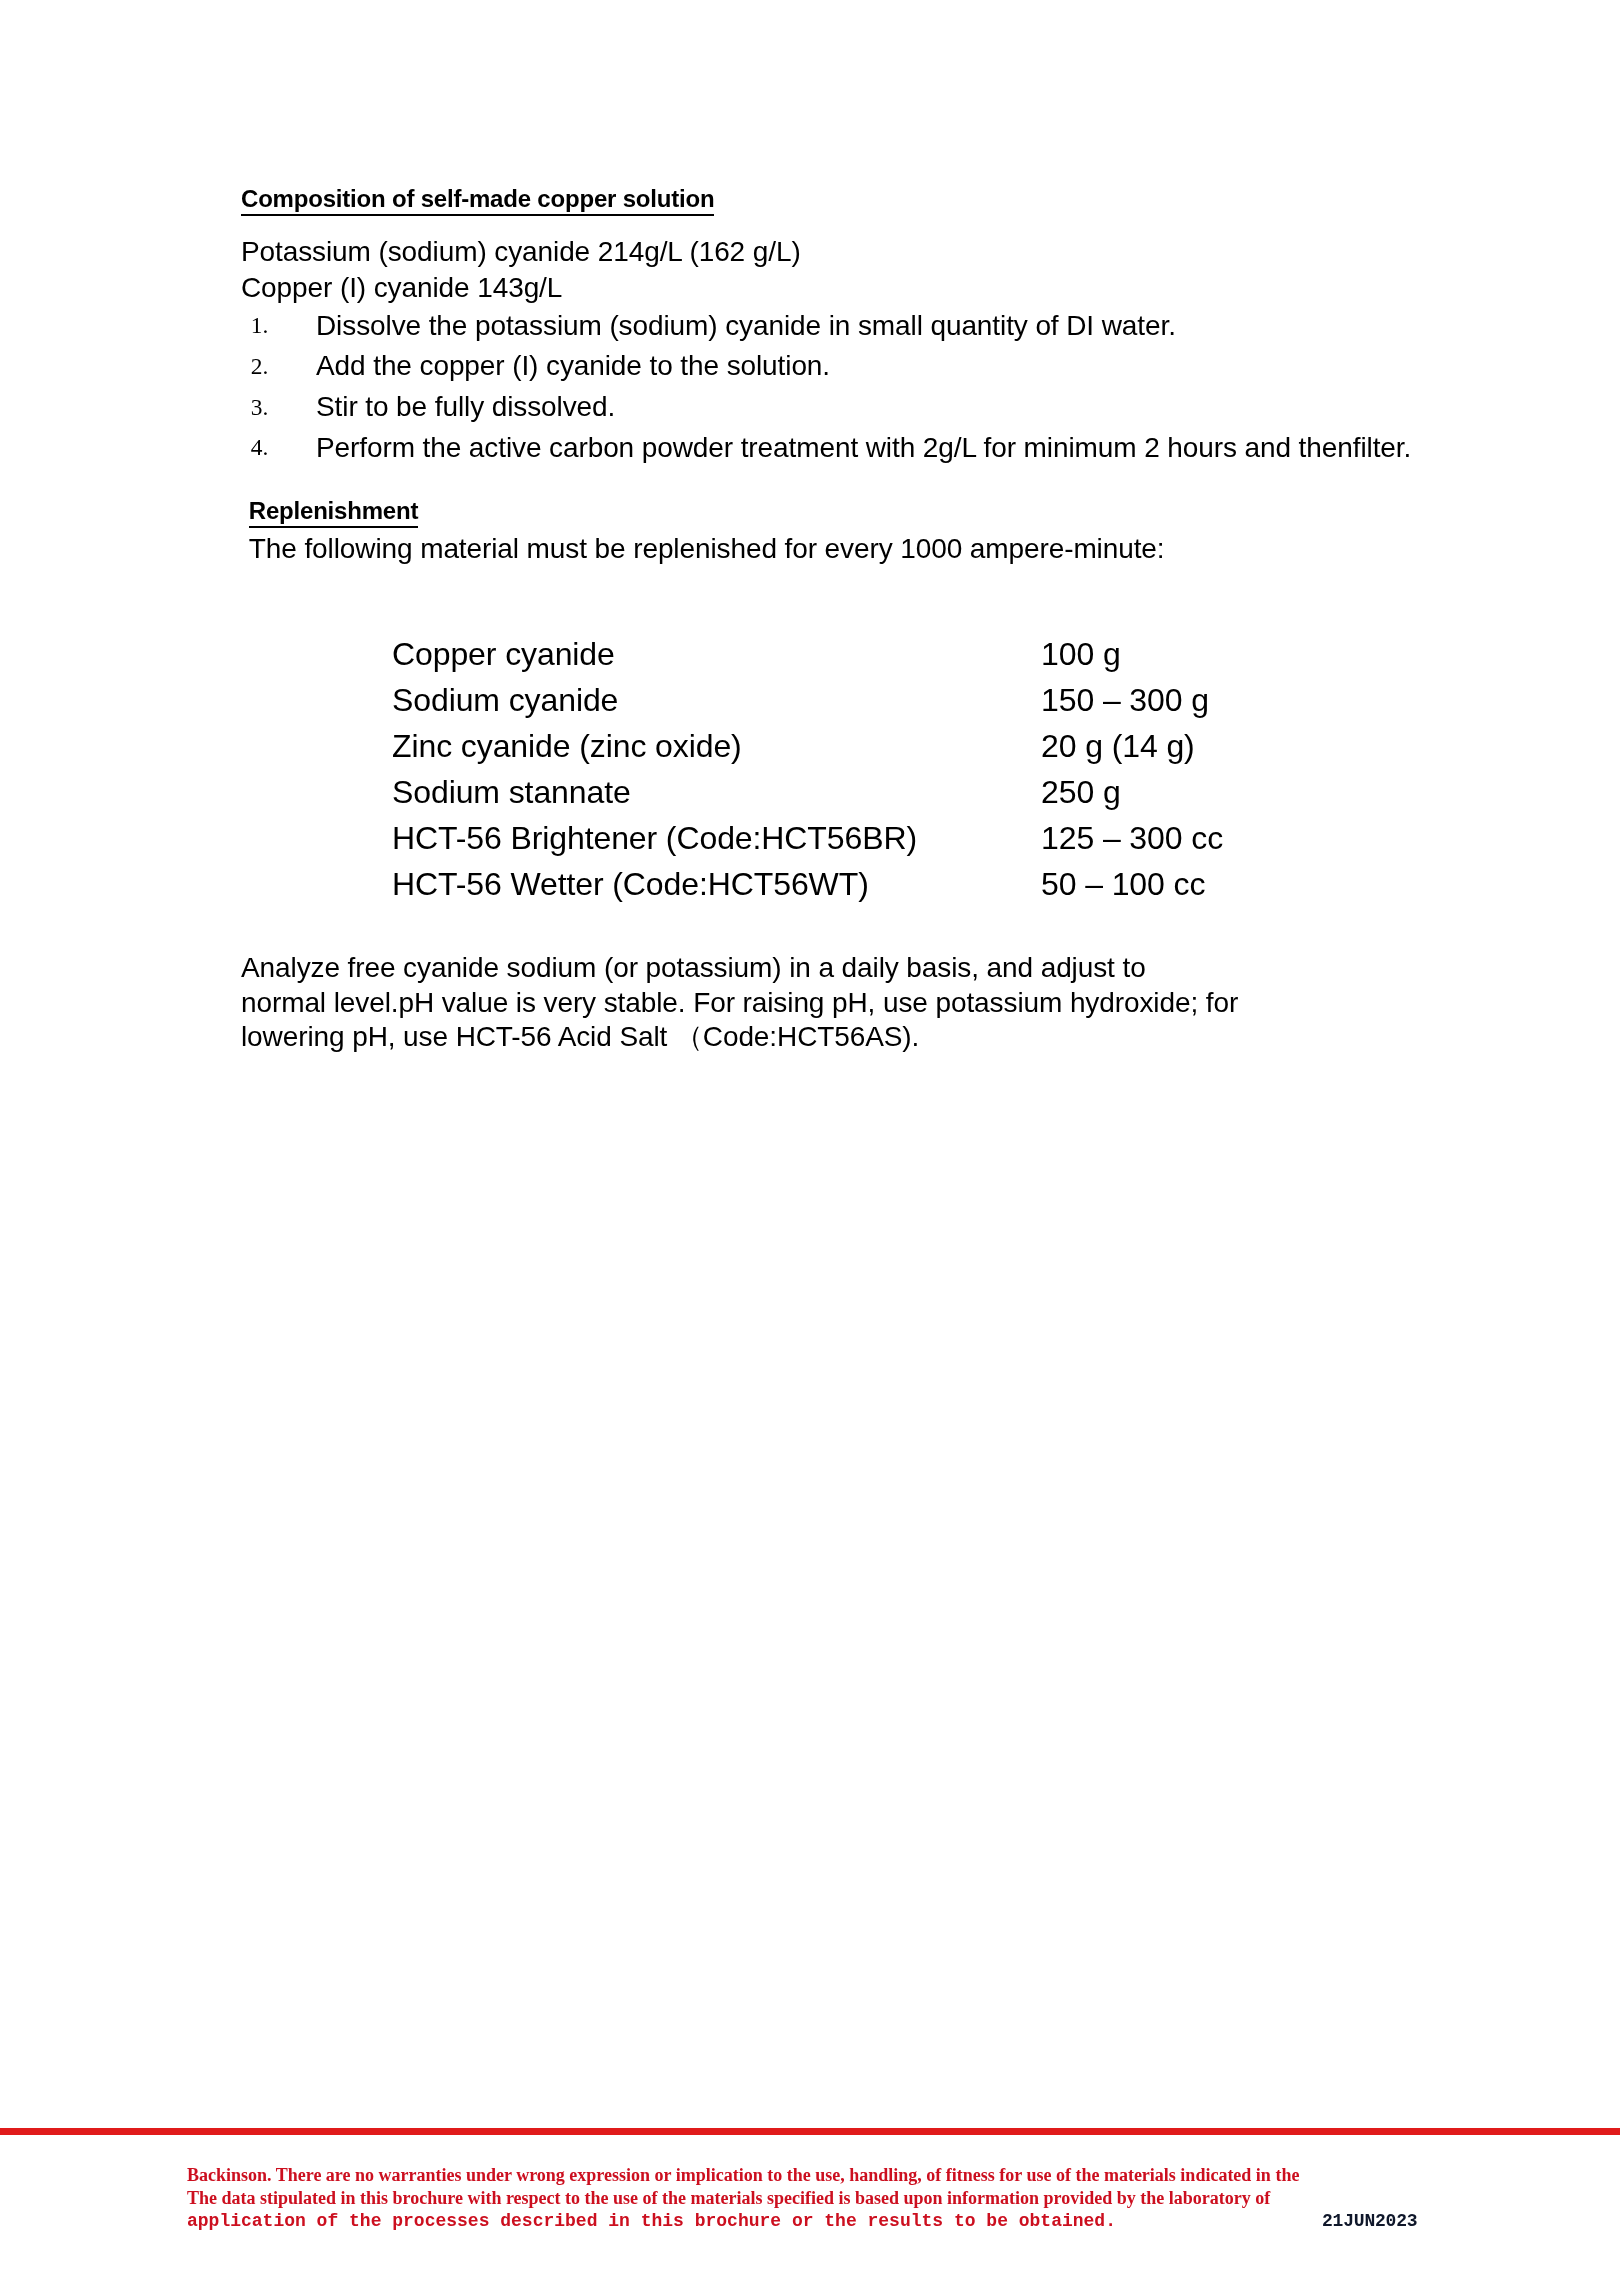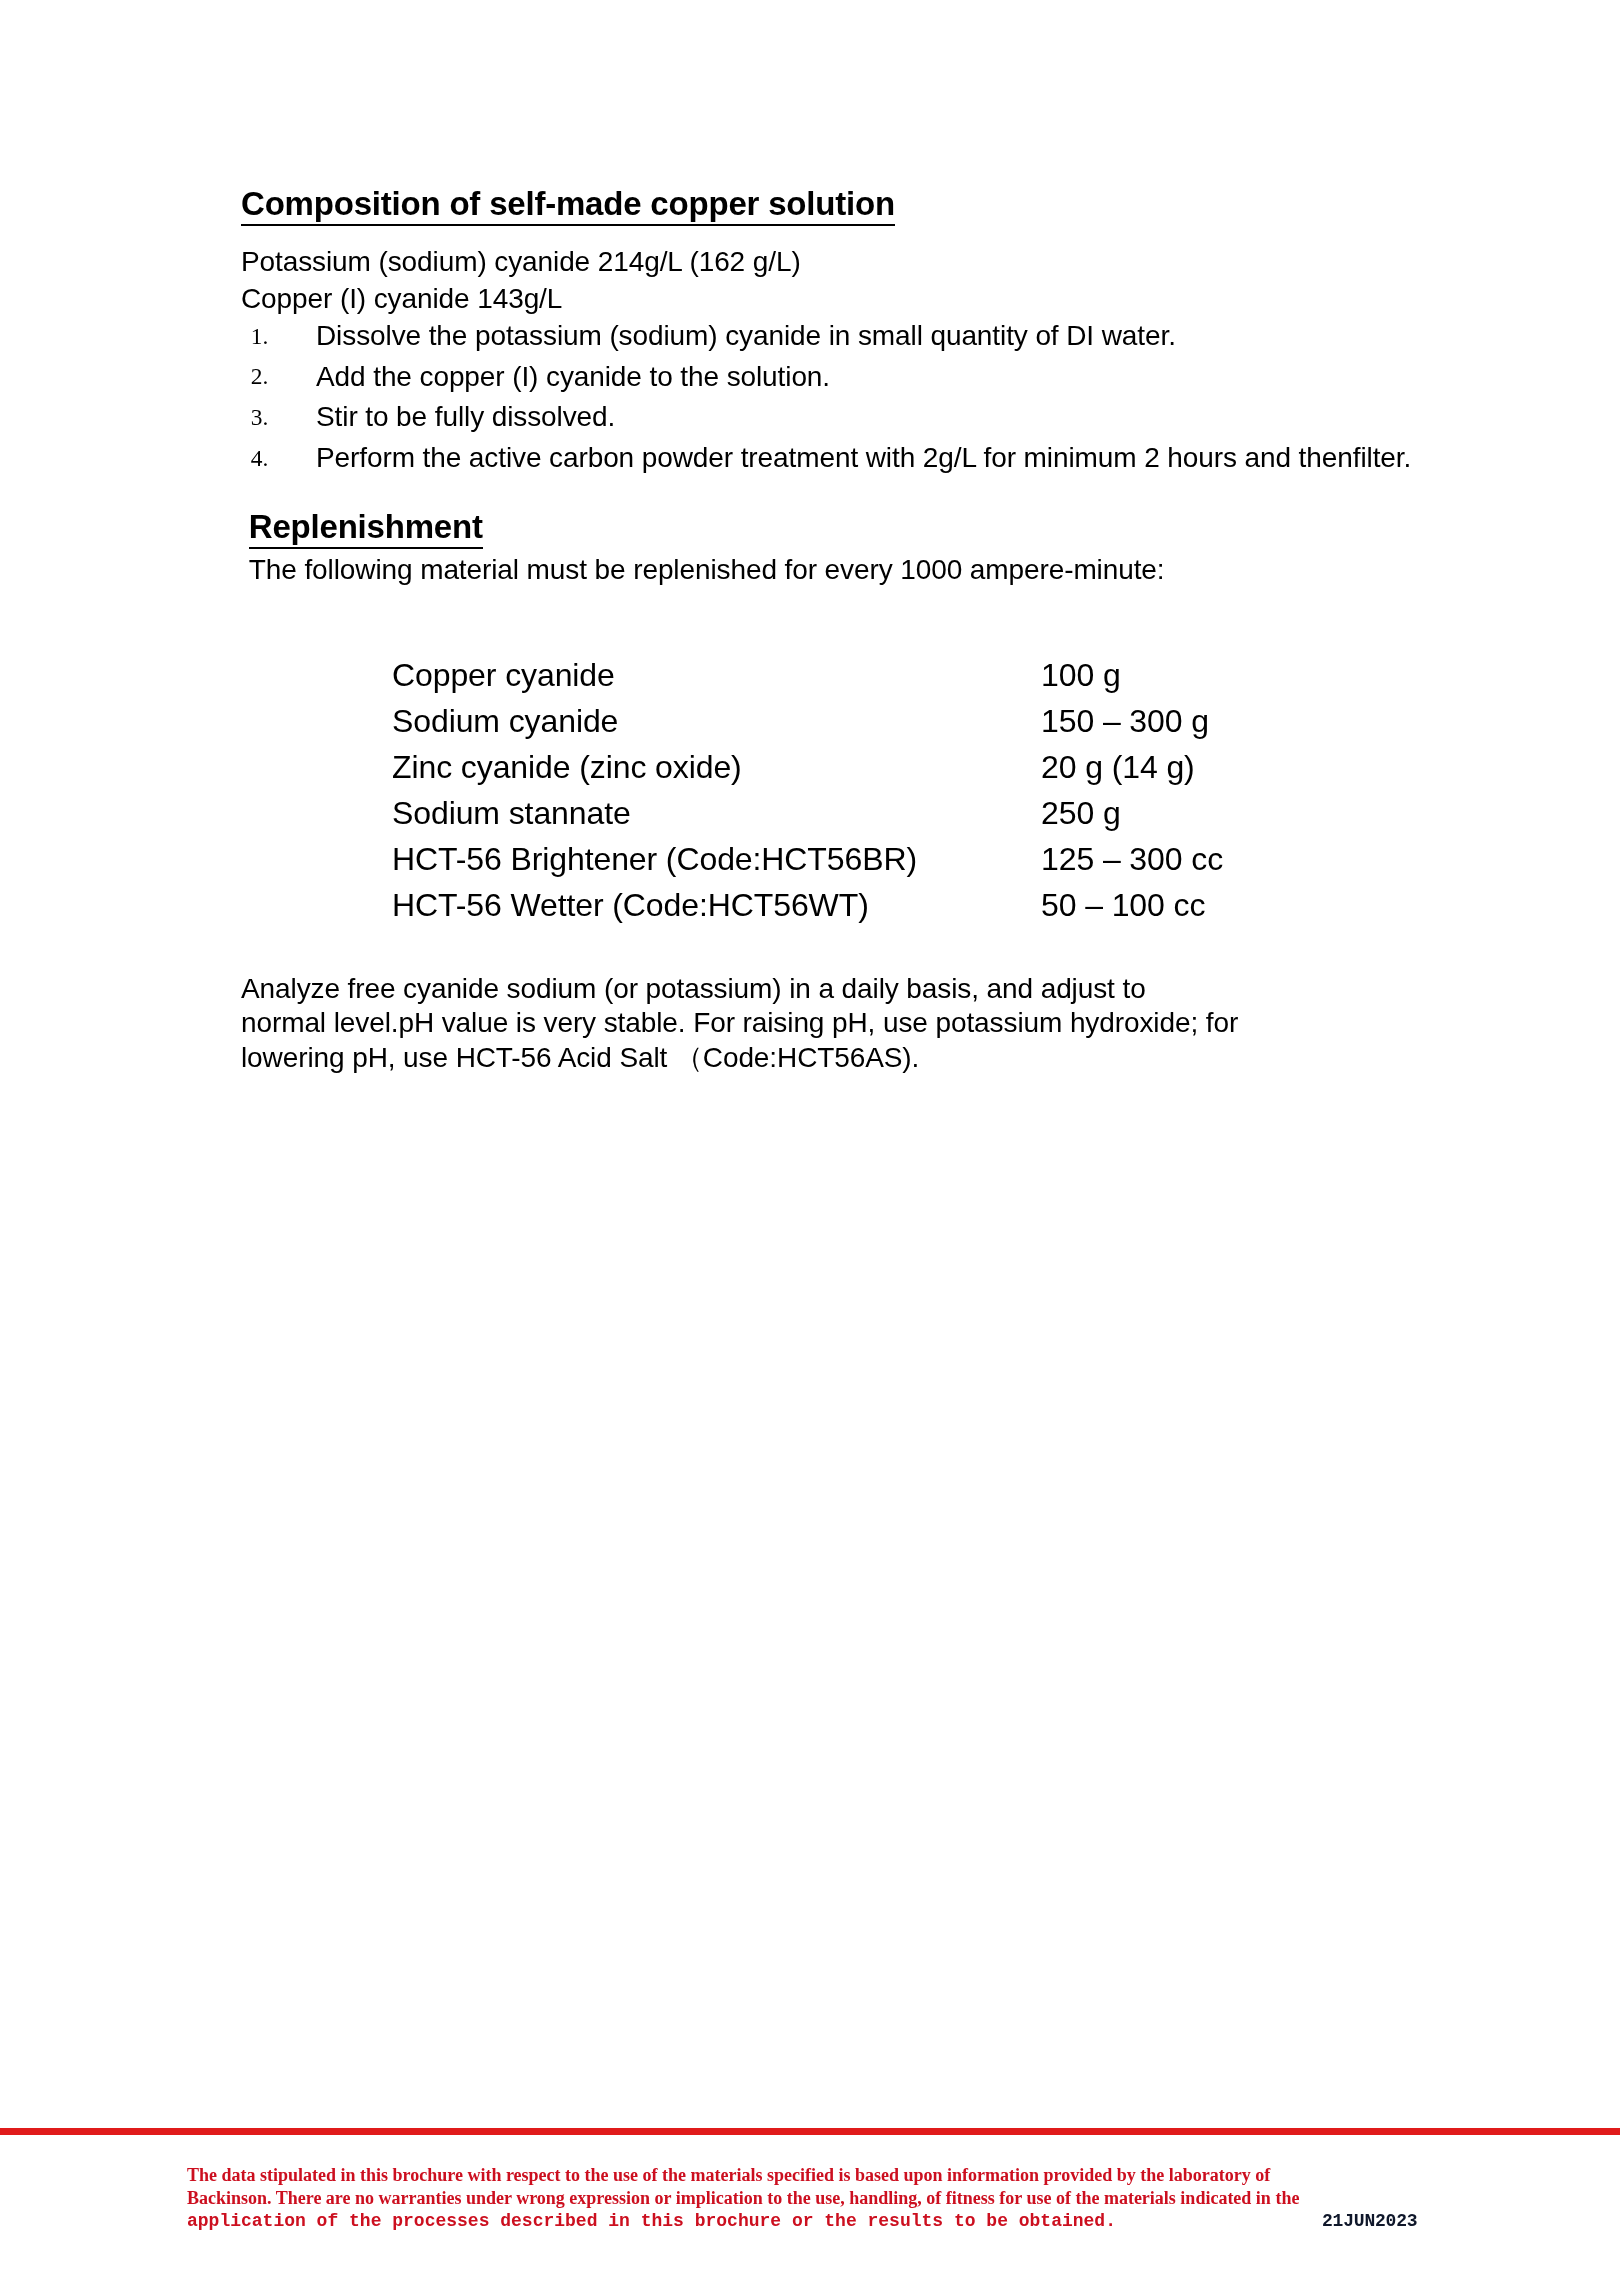--- a/index.html
+++ b/index.html
@@ -25,21 +25,21 @@
   
   .content {
     position: absolute;
     left: 241px;
     top: 185px;
     width: 1195px;
   }
 
   
   .heading {
-    font-size: 33px;
+    font-size: 24px;
     font-weight: bold;
     letter-spacing: -0.2px;
     display: inline-block;
     border-bottom: 2.4px solid #000;
     padding-bottom: 1px;
     line-height: 1.15;
   }
   .heading-wrap { margin: 0 0 19.5px 0; }
 
   .heading-replenish-wrap {
@@ -227,22 +227,22 @@
       <div>Analyze  free  cyanide  sodium  (or  potassium)  in  a  daily  basis,  and  adjust  to</div>
       <div>normal level.pH value is very stable. For raising pH, use potassium hydroxide; for</div>
       <div class="lastline">lowering pH, use HCT-56 Acid Salt （Code:HCT56AS).</div>
     </div>
 
   </div>
 
   <div class="footer-rule"></div>
 
   <div class="footer">
+    <span class="fline">Backinson. There are no warranties under wrong expression or implication to the use, handling, of fitness for use of the materials indicated in the</span>
     <span class="fline">The data stipulated in this brochure with respect to the use of the materials specified is based upon information provided by the laboratory of</span>
-    <span class="fline">Backinson. There are no warranties under wrong expression or implication to the use, handling, of fitness for use of the materials indicated in the</span>
     <span class="fline-last">
       <span>application of the processes described in this brochure or the results to be obtained.</span>
       <span class="date-stamp">21JUN2023</span>
     </span>
   </div>
 
 </div>
 
 
 </body></html>

